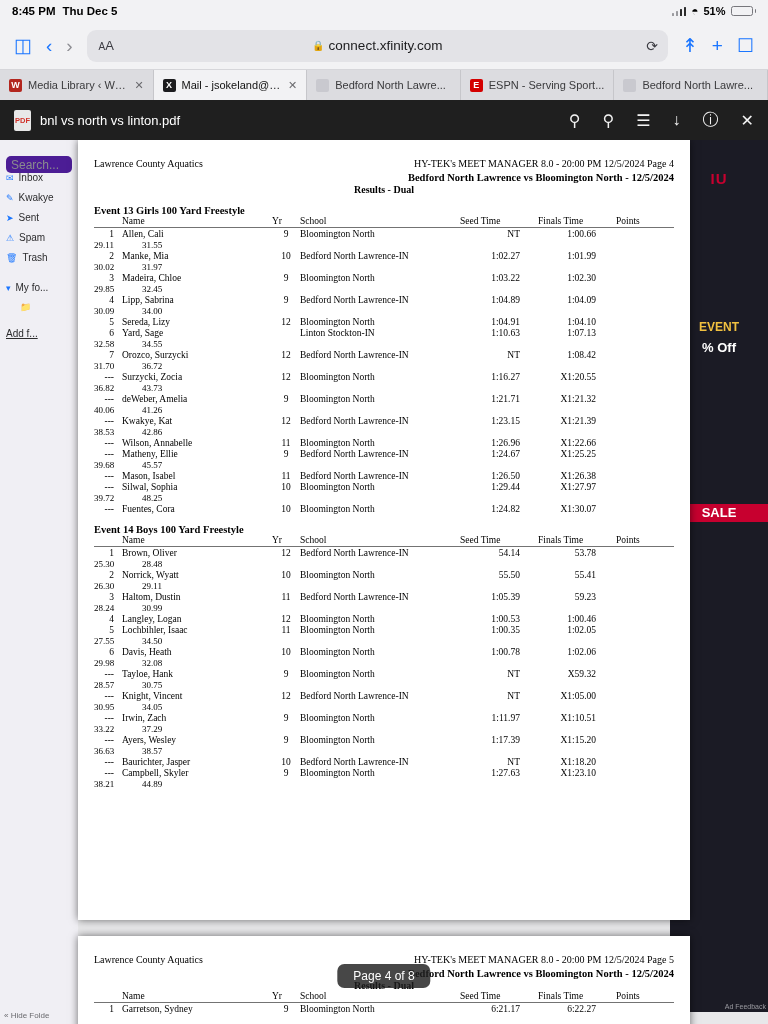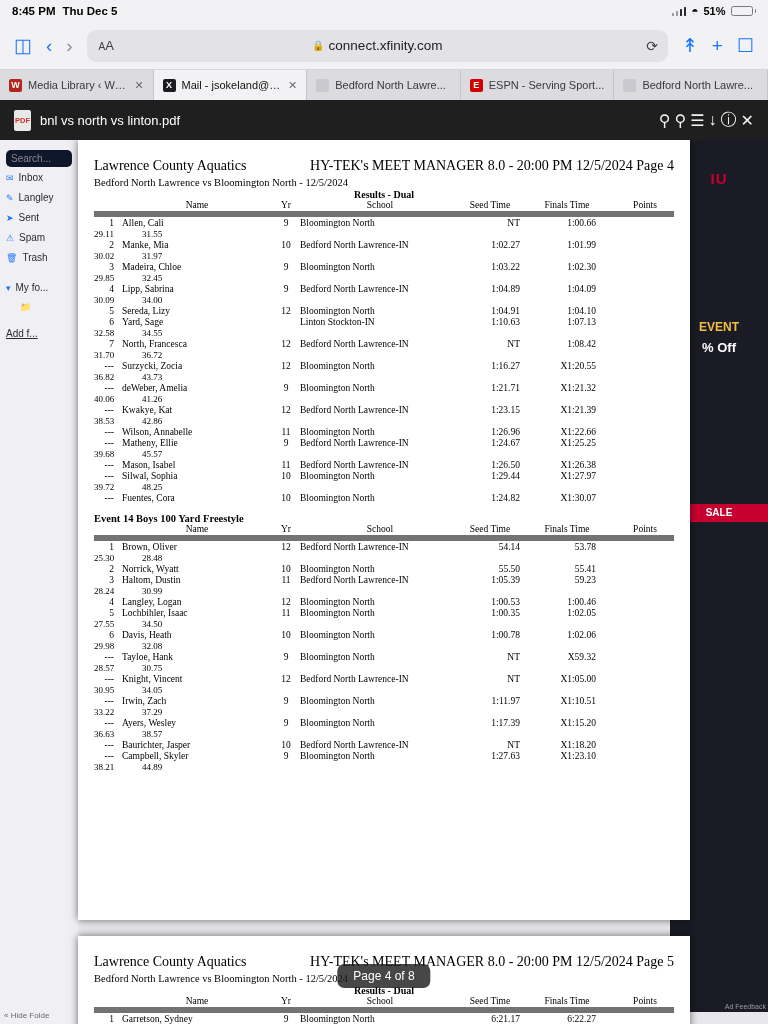--- a/index.html
+++ b/index.html
@@ -60,48 +60,48 @@
     width: 13px; height: 13px; border-radius: 2px; flex: none;
     display:flex;align-items:center;justify-content:center;
     font-size:9px;font-weight:700;color:#fff;
   }
   .tab .tlabel { white-space: nowrap; overflow: hidden; text-overflow: ellipsis; }
   .tab .xclose { margin-left:auto; font-size: 11px; color:#6a6a6e; }
 
   
   .pdfbar {
     height: 40px; background: #1f1f1f; display: flex; align-items: center;
-    padding: 0 14px; gap: 4px; color: #fff;
+    padding: 0 14px; gap: 22px; color: #fff;
   }
   .pdf-title { display:flex; align-items:center; gap:9px; font-size: 13px; }
   .pdf-ico {
     width: 17px; height: 21px; background: #e8e8e8; border-radius: 2px; position: relative;
     display:flex;align-items:center;justify-content:center;
     color:#d1322a; font-size:7.5px; font-weight:700;
   }
   .pdfbar .spacer { flex: 1; }
   .pdfbar .pi { font-size: 16px; opacity: .95; }
 
   
   .mailbg { position:absolute; left:0; right:0; top:140px; bottom:0; background:#e8e8ea; }
   .mail-sidebar { position:absolute; left:0; top:0; width:78px; bottom:0; background:#f0eff4; }
   .mail-search {
-    position:absolute; left:6px; top:10px; width:66px; height:17px;
-    background:#0f172a; border-radius:5px; font-size:10px; color:#8a8a8e;
+    position:absolute; left:6px; top:16px; width:66px; height:17px;
+    background:#4c1d95; border-radius:5px; font-size:12px; color:#8a8a8e;
     display:flex;align-items:center;padding-left:5px;
   }
   .mail-item { position:absolute; left:6px; font-size:10px; color:#2c2c2e; display:flex; gap:5px; align-items:center;}
   .mail-folder-ico { font-size:9px; color:#1b76ff; }
   .mailbg .hideads {
     position:absolute; right:6px; top:4px; font-size:8px; color:#6a6a6e;
   }
   .mail-right-ad {
     position:absolute; right:0; top:0; width:98px; bottom:12px; background:#1b1b25; overflow:hidden;
   }
-  .ad-block { position:absolute; left:0; right:0; color:#fff; text-align:center; font-size:10px; }
+  .ad-block { position:absolute; left:0; right:0; color:#fff; text-align:center; font-size:13px; }
   .ad-iu { top:30px; font-size:15px; font-weight:700; letter-spacing:1px; color:#c7002f; }
   .ad-evt { top:180px; font-size:12px; font-weight:700; color:#f0c040; }
   .ad-off { top:200px; font-size:13px; font-weight:700; color:#fff; }
   .ad-sale { top:364px; height:18px; background:#c7002f; line-height:18px; font-weight:700; }
   .ad-feedback { position:absolute; right:2px; bottom:2px; font-size:7px; color:#9a9aa0; }
   .mail-row-strip {
     position:absolute; left:88px; right:86px; height:16px; font-size:10px; color:#3a3a3c;
     display:flex; align-items:center; gap:40px; background:#f6f6f8;
   }
   .hidefolders { position:absolute; left:4px; bottom:4px; font-size:8px; color:#6a6a6e; }
@@ -110,29 +110,29 @@
   .pdf-scroll { position: absolute; left:0; right:0; top: 140px; bottom: 0; overflow: hidden; }
   .page {
     position:absolute; left: 78px; width: 612px; background:#fff;
     box-shadow: 0 0 8px rgba(0,0,0,.55);
     font-family: "Liberation Serif", serif; color:#000;
   }
   .page1 { top: 0px; height: 780px; }
   .page2 { top: 796px; height: 240px; }
 
   .p-inner { position:relative; width:100%; height:100%; padding: 18px 16px 0 16px; }
-  .hdr { display:flex; justify-content:space-between; font-size: 14px; }
+  .hdr { display:flex; justify-content:space-between; font-size: 10px; }
   .hdr-right { white-space: nowrap; }
-  .ctr { text-align:left; font-weight:400; font-size: 10.5px; margin-top: 3px;}
+  .ctr { text-align:right; font-weight:700; font-size: 10.5px; margin-top: 3px;}
   .ctr2 { text-align:center; font-weight:700; font-size: 10px; margin-top: 1px;}
 
   .evt-title { font-weight:700; font-size: 10.5px; margin-top: 10px; }
   table.rs { width: 100%; border-collapse: collapse; font-size: 9.5px; }
   table.rs th {
-    font-weight: 400; text-align: center; border-bottom: 6px solid #737373;
+    font-weight: 400; text-align: left; border-bottom: 1px solid #737373;
     padding: 0 0 1px 0; font-size: 9.5px;
   }
   table.rs td { padding: 0.5px 0; vertical-align: top; }
   .c-place { width: 28px; text-align: right; padding-right: 8px !important; }
   .c-name  { width: 150px; }
   .c-yr    { width: 28px; text-align: center; }
   .c-school{ width: 160px; }
   .c-seed  { width: 78px; text-align: right; padding-right: 18px !important;}
   .c-fin   { width: 78px; text-align: right; padding-right: 20px !important;}
   .c-pts   { text-align: right; }
@@ -231,21 +231,21 @@
 
   <div class="mailbg">
     <div class="mail-sidebar">
       <div class="mail-search">Search...</div>
       <div class="mail-item" style="top:32px">
         <span class="mail-folder-ico">✉</span>
         <span>Inbox</span>
       </div>
       <div class="mail-item" style="top:52px">
         <span class="mail-folder-ico">✎</span>
-        <span>Langley</span>
+        <span>Kwakye</span>
       </div>
       <div class="mail-item" style="top:72px">
         <span class="mail-folder-ico">➤</span>
         <span>Sent</span>
       </div>
       <div class="mail-item" style="top:92px">
         <span class="mail-folder-ico">⚠</span>
         <span>Spam</span>
       </div>
       <div class="mail-item" style="top:112px">
@@ -288,20 +288,21 @@
     <div class="page page1">
       <div class="p-inner">
         <div class="hdr">
           <span>Lawrence County Aquatics</span>
           <span class="hdr-right">HY-TEK's MEET MANAGER 8.0 - 20:00 PM  12/5/2024  Page 4</span>
         </div>
         <div class="ctr">Bedford North Lawrence vs Bloomington North - 12/5/2024</div>
         <div class="ctr2">Results - Dual</div>
 
         <div id="p4-events">
+            <div class="evt-title">Event 13  Girls 100 Yard Freestyle</div>
             <table class="rs">
               <thead>
                 <tr>
                   <th class="c-place"></th>
                   <th class="c-name">Name</th>
                   <th class="c-yr">Yr</th>
                   <th class="c-school">School</th>
                   <th class="c-seed">Seed Time</th>
                   <th class="c-fin">Finals Time</th>
                   <th class="c-pts">Points</th>
@@ -372,21 +373,21 @@
                   <td class="c-school">Linton Stockton-IN</td>
                   <td class="c-seed">1:10.63</td>
                   <td class="c-fin">1:07.13</td>
                   <td class="c-pts"></td>
                 </tr>
                 <tr>
                   <td colspan="7" class="splits"><span>32.58</span><span>34.55</span></td>
                 </tr>
                 <tr>
                   <td class="c-place">7</td>
-                  <td class="c-name">North, Francesca</td>
+                  <td class="c-name">Orozco, Surzycki</td>
                   <td class="c-yr">12</td>
                   <td class="c-school">Bedford North Lawrence-IN</td>
                   <td class="c-seed">NT</td>
                   <td class="c-fin">1:08.42</td>
                   <td class="c-pts"></td>
                 </tr>
                 <tr>
                   <td colspan="7" class="splits"><span>31.70</span><span>36.72</span></td>
                 </tr>
                 <tr>
@@ -505,20 +506,23 @@
                   <td colspan="7" class="splits"><span>25.30</span><span>28.48</span></td>
                 </tr>
                 <tr>
                   <td class="c-place">2</td>
                   <td class="c-name">Norrick, Wyatt</td>
                   <td class="c-yr">10</td>
                   <td class="c-school">Bloomington North</td>
                   <td class="c-seed">55.50</td>
                   <td class="c-fin">55.41</td>
                   <td class="c-pts"></td>
+                </tr>
+                <tr>
+                  <td colspan="7" class="splits"><span>26.30</span><span>29.11</span></td>
                 </tr>
                 <tr>
                   <td class="c-place">3</td>
                   <td class="c-name">Haltom, Dustin</td>
                   <td class="c-yr">11</td>
                   <td class="c-school">Bedford North Lawrence-IN</td>
                   <td class="c-seed">1:05.39</td>
                   <td class="c-fin">59.23</td>
                   <td class="c-pts"></td>
                 </tr>

